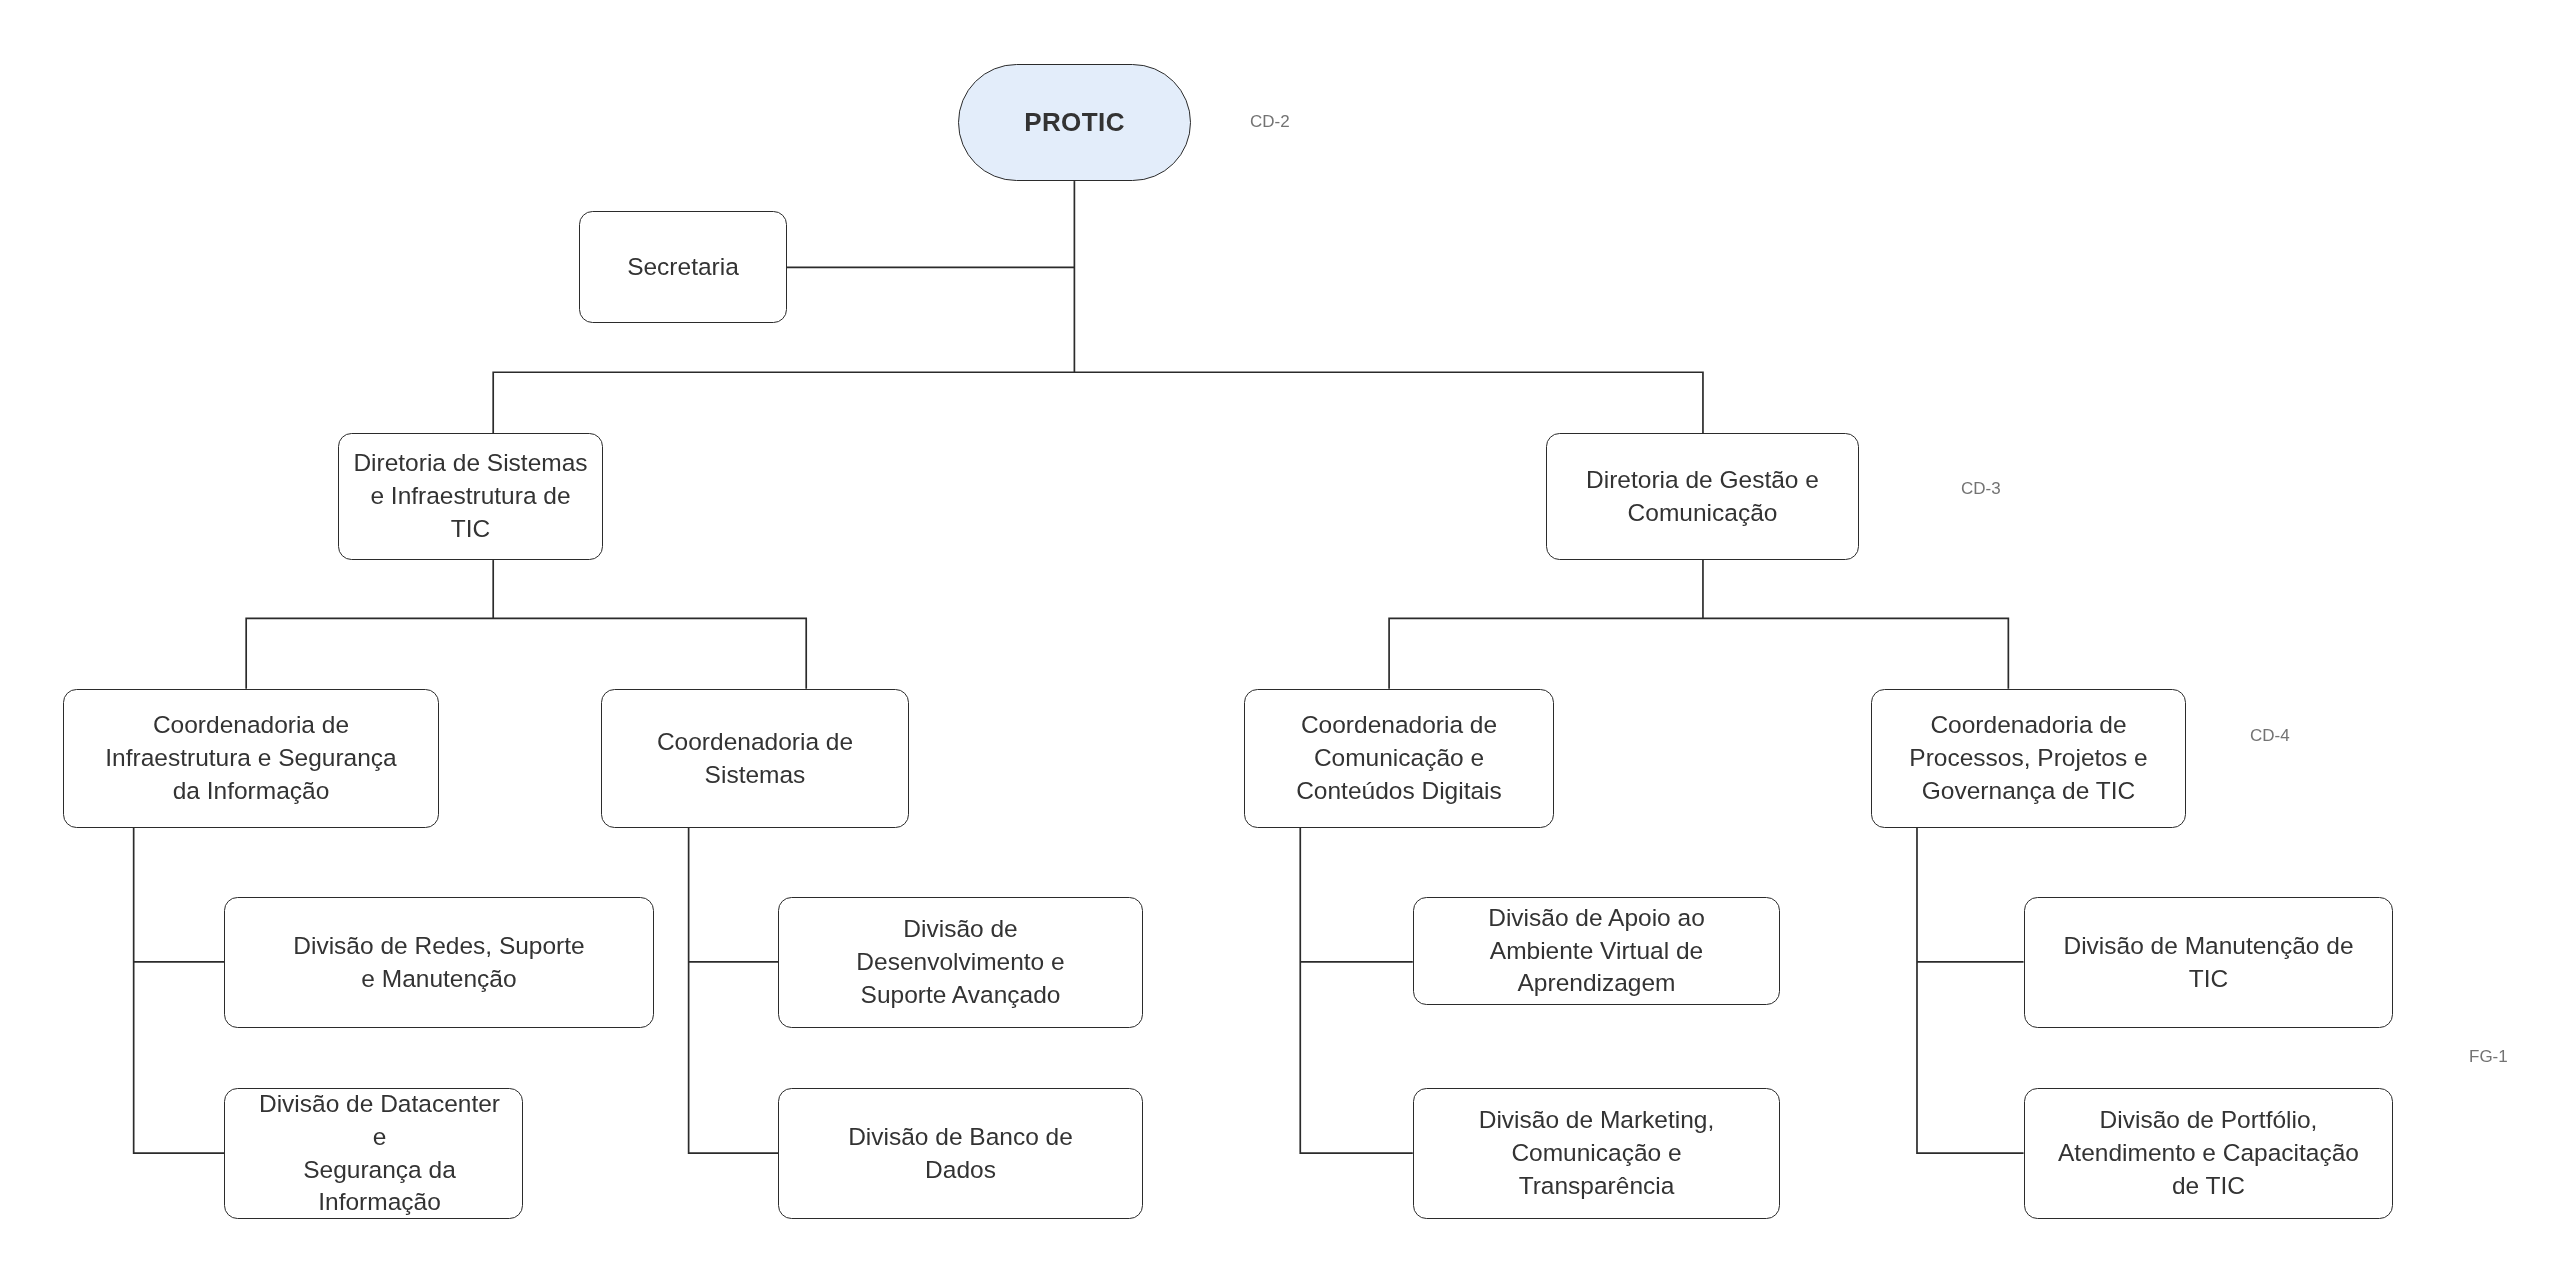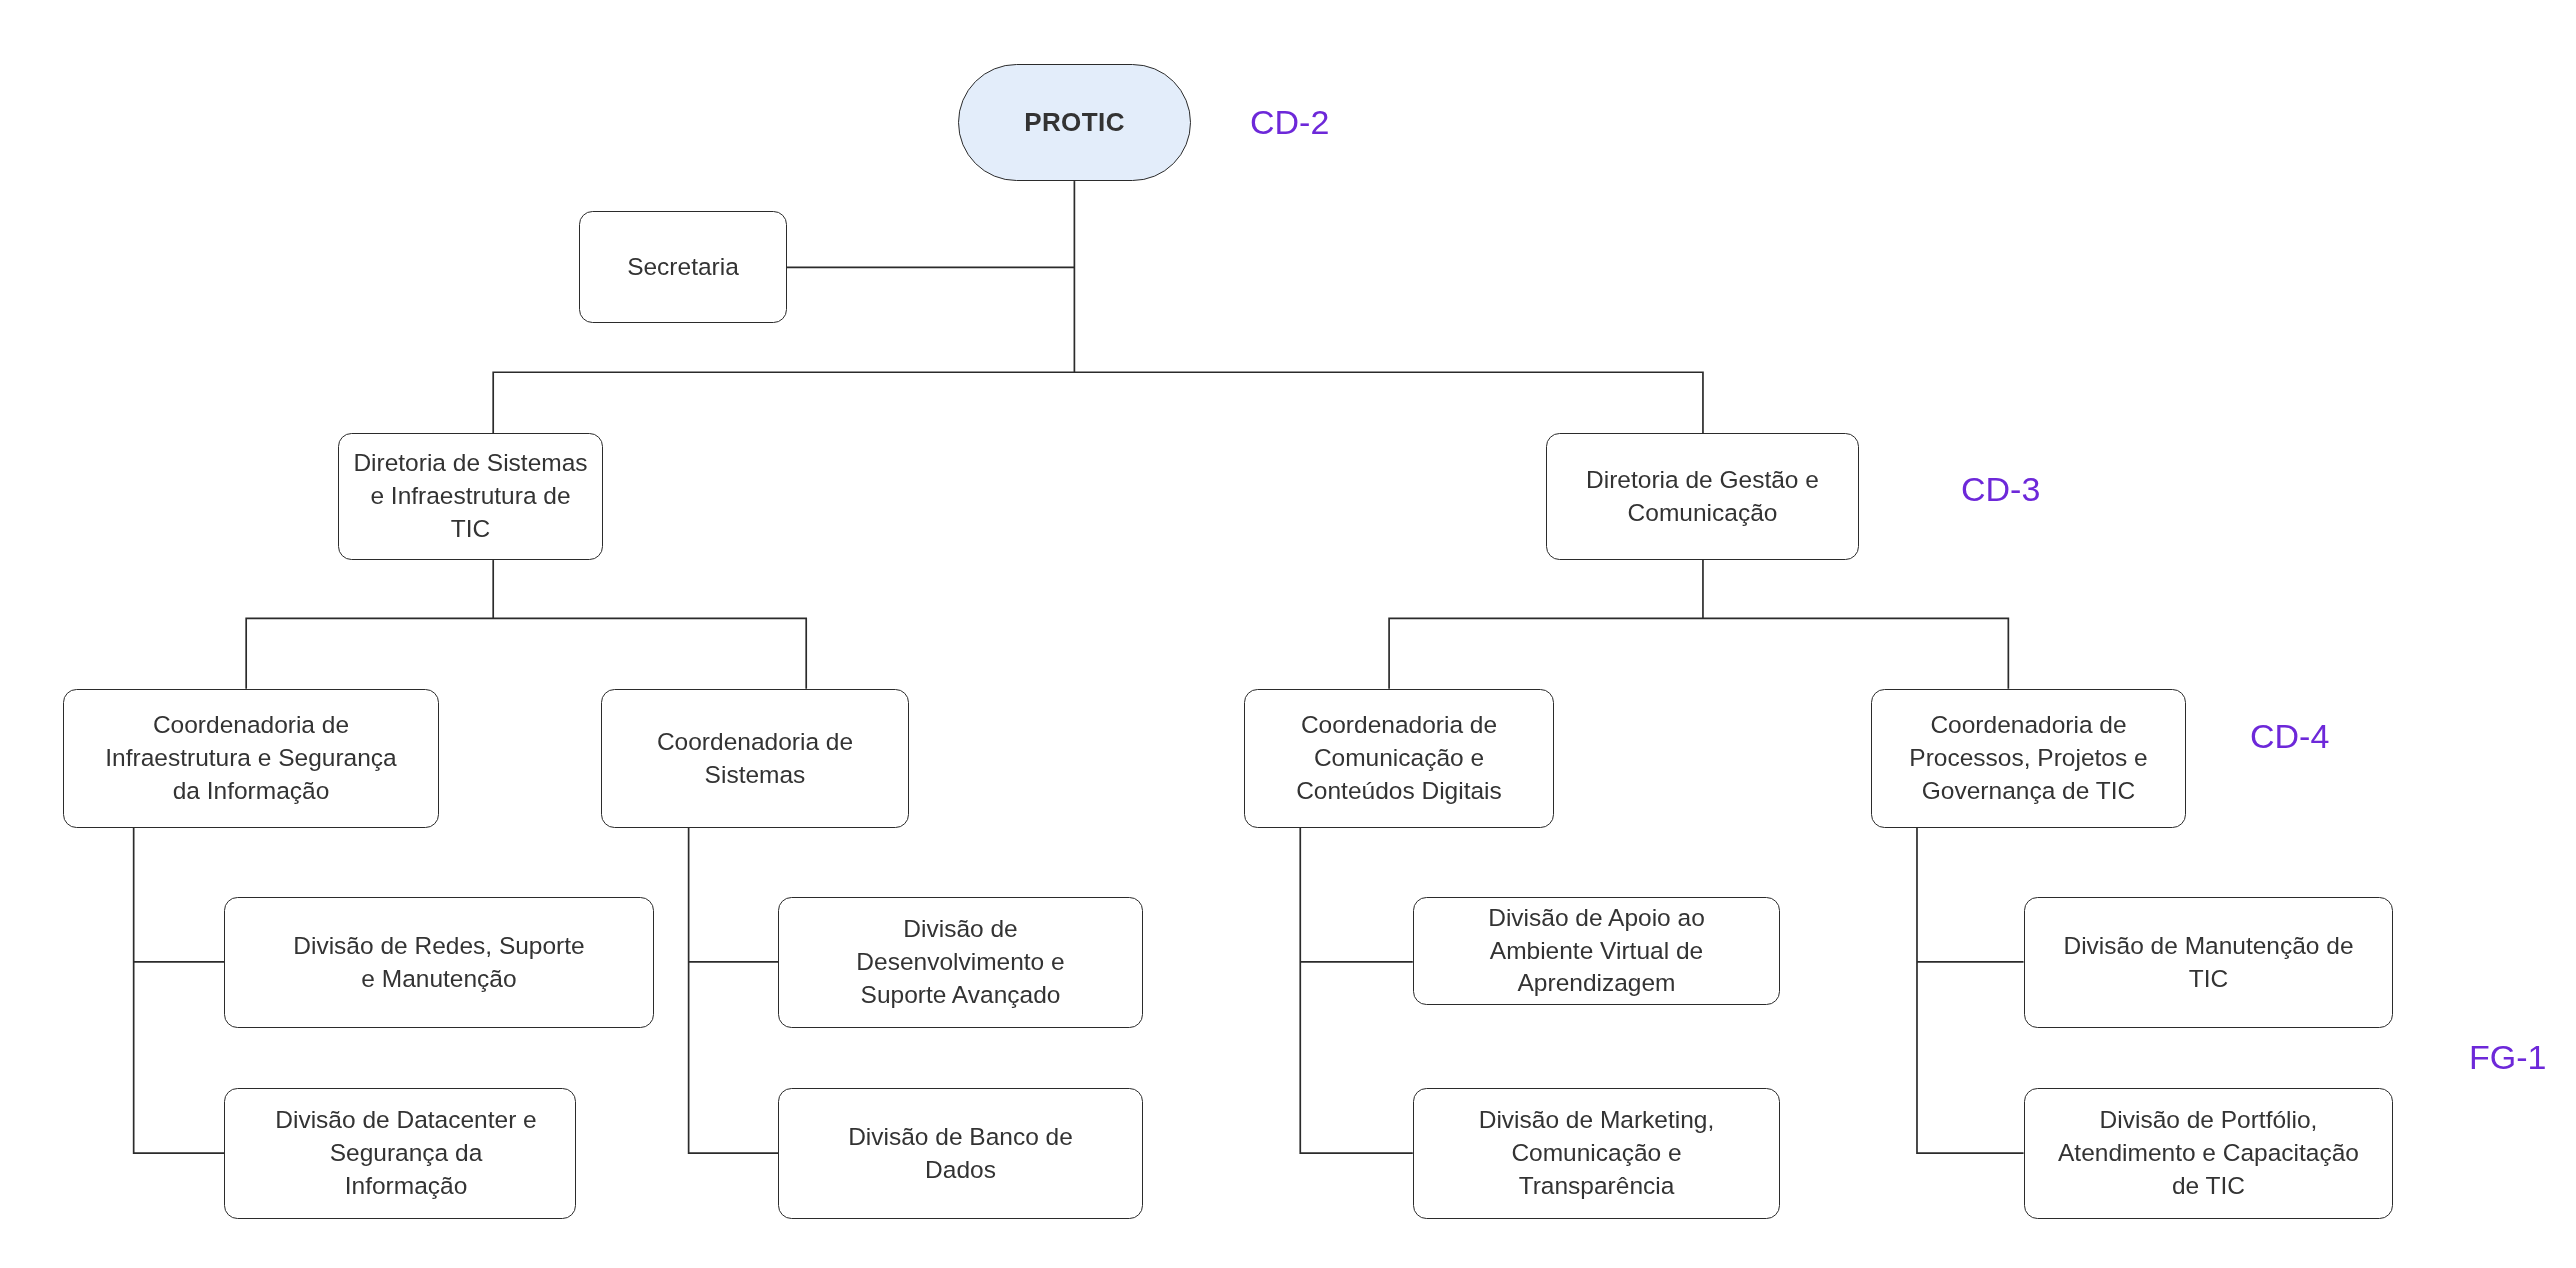--- a/index.html
+++ b/index.html
@@ -40,22 +40,22 @@
   }
   .node.root {
     background: #e3edfa;
     border-radius: 59px;
     font-weight: bold;
     font-size: 26px;
     letter-spacing: 0.4px;
   }
   .side-label {
     position: absolute;
-    color: #6d28d9;
-    font-size: 34px;
+    color: #737373;
+    font-size: 17px;
     transform: translateY(-50%);
     white-space: nowrap;
   }
 </style>
 </head>
 <body>
 
 <div class="canvas">
 
   <svg class="connectors" viewBox="0 0 3045 1500" xmlns="http://www.w3.org/2000/svg">
@@ -112,21 +112,21 @@
 e Manutenção</div>
   <div class="node" style="left:778px; top:897px; width:365px; height:131px;">Divisão de
 Desenvolvimento e
 Suporte Avançado</div>
   <div class="node" style="left:1413px; top:897px; width:367px; height:108px;">Divisão de Apoio ao
 Ambiente Virtual de
 Aprendizagem</div>
   <div class="node" style="left:2024px; top:897px; width:369px; height:131px;">Divisão de Manutenção de
 TIC</div>
 
-  <div class="node" style="left:224px; top:1088px; width:352px; height:131px;padding-left:24px;">Divisão de Datacenter e
+  <div class="node" style="left:224px; top:1088px; width:299px; height:131px;padding-left:24px;">Divisão de Datacenter e
 Segurança da
 Informação</div>
   <div class="node" style="left:778px; top:1088px; width:365px; height:131px;">Divisão de Banco de
 Dados</div>
   <div class="node" style="left:1413px; top:1088px; width:367px; height:131px;">Divisão de Marketing,
 Comunicação e
 Transparência</div>
   <div class="node" style="left:2024px; top:1088px; width:369px; height:131px;">Divisão de Portfólio,
 Atendimento e Capacitação
 de TIC</div>

